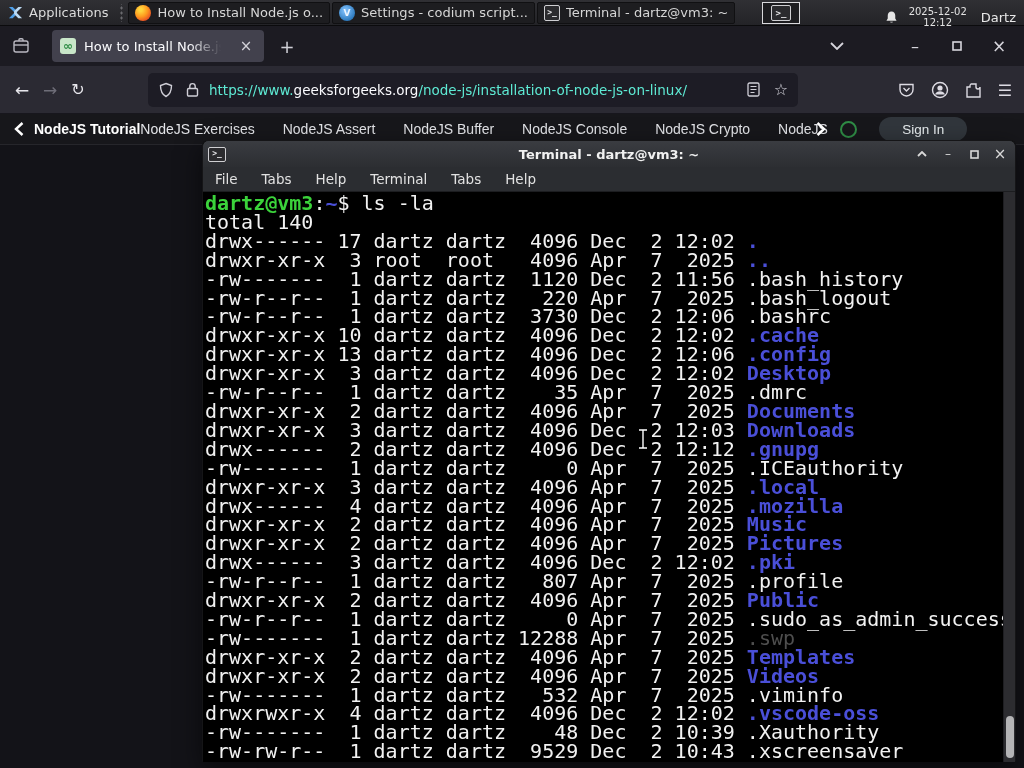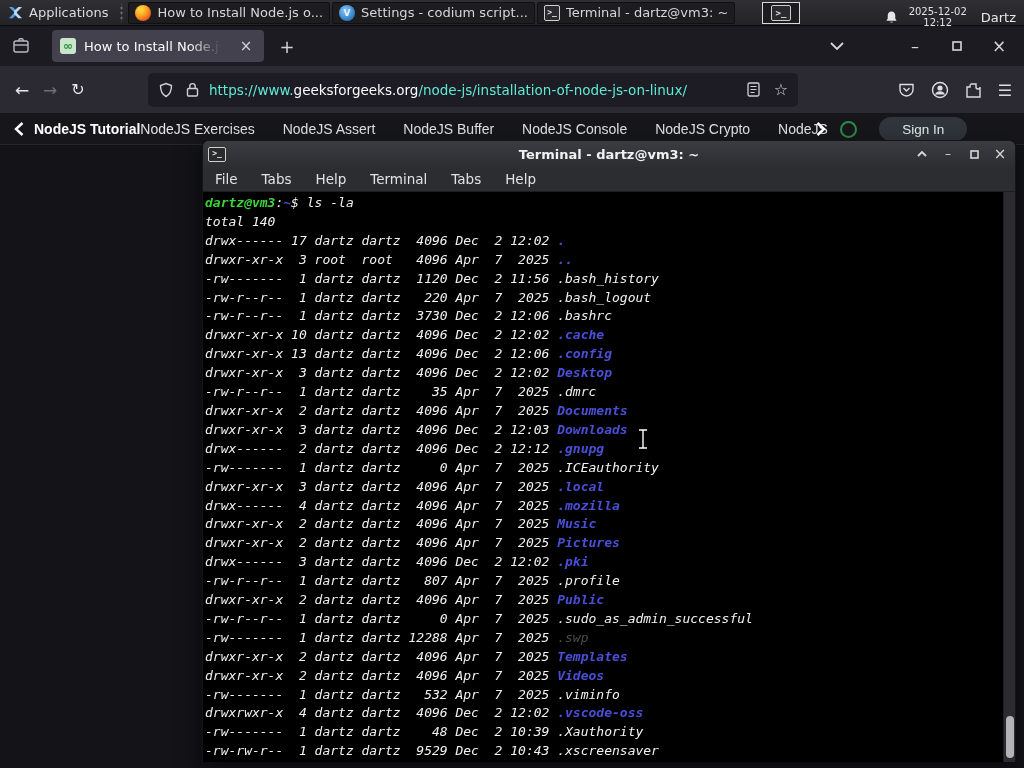--- a/index.html
+++ b/index.html
@@ -105,21 +105,21 @@
     font-weight:bold; pointer-events:none; }
   #term-controls { position:absolute; right:6px; top:0; height:26px; display:flex;
     align-items:center; gap:8px; color:#d9d9d9; }
   .term-ctl { width:18px; height:18px; display:flex; align-items:center; justify-content:center;
     font-size:12px; }
   #term-menubar { left:0; top:26px; width:812px; height:25px; background:#2b2d31;
     border-bottom:1px solid #1c1d20; display:flex; align-items:center; gap:24px;
     padding-left:12px; color:#e2e2e2; font-size:13.5px; }
   #term-body { left:0; top:51px; width:812px; height:570px; background:#000; display:flex; }
   #terminal-output { flex:1; padding:2px 0 0 2px; font-family:"DejaVu Sans Mono", monospace;
-    font-size:13px; line-height:18.9px; white-space:pre; color:var(--t-text); overflow:hidden;font-style:italic; }
+    font-size:20px; line-height:18.9px; white-space:pre; color:var(--t-text); overflow:hidden; }
   .c-user { color:var(--t-green); font-weight:bold; }
   .c-path { color:var(--t-blue); font-weight:bold; }
   .c-plain { color:var(--t-text); }
   .n-dir { color:var(--t-blue); font-weight:bold; }
   .n-plain { color:var(--t-text); }
   .n-dim { color:var(--t-dim); }
   #term-scrollbar { width:12px; background:#2c2c30; border-left:1px solid #1e1e22; position:relative; }
   #term-scroll-thumb { position:absolute; left:2px; width:8px; top:524px; height:42px;
     background:#b4b4b6; border-radius:4px; }
 

